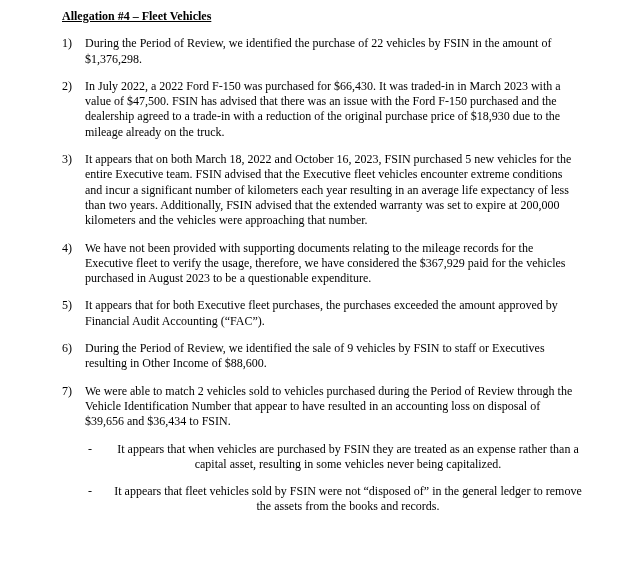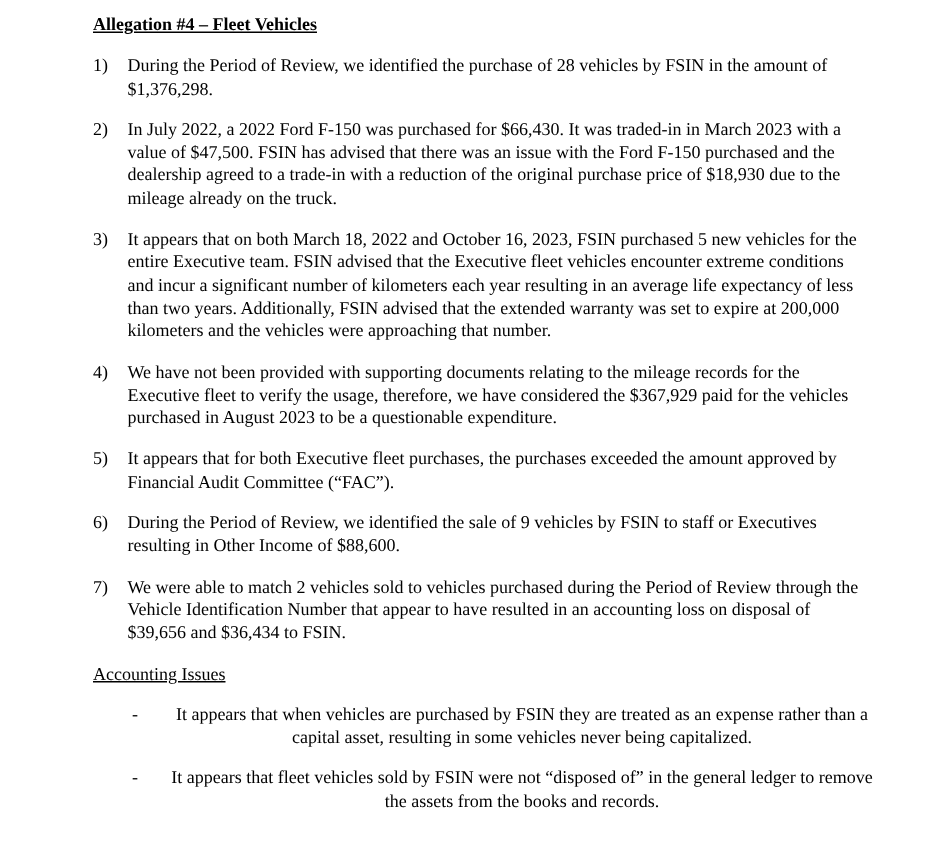--- a/index.html
+++ b/index.html
@@ -62,21 +62,21 @@
 </style>
 </head>
 <body>
 
 <div class="doc">
 
   <h1 class="doc-title">Allegation #4 – Fleet Vehicles</h1>
 
   <div class="numbered-item">
     <span class="item-number">1)</span>
-    <div class="item-text">During the Period of Review, we identified the purchase of 28 vehicles by FSIN in the amount of
+    <div class="item-text">During the Period of Review, we identified the purchase of 22 vehicles by FSIN in the amount of
 $1,376,298.</div>
   </div>
 
   <div class="numbered-item">
     <span class="item-number">2)</span>
     <div class="item-text">In July 2022, a 2022 Ford F-150 was purchased for $66,430. It was traded-in in March 2023 with a
 value of $47,500. FSIN has advised that there was an issue with the Ford F-150 purchased and the
 dealership agreed to a trade-in with a reduction of the original purchase price of $18,930 due to the
 mileage already on the truck.</div>
   </div>
@@ -93,37 +93,36 @@
   <div class="numbered-item">
     <span class="item-number">4)</span>
     <div class="item-text">We have not been provided with supporting documents relating to the mileage records for the
 Executive fleet to verify the usage, therefore, we have considered the $367,929 paid for the vehicles
 purchased in August 2023 to be a questionable expenditure.</div>
   </div>
 
   <div class="numbered-item">
     <span class="item-number">5)</span>
     <div class="item-text">It appears that for both Executive fleet purchases, the purchases exceeded the amount approved by
-Financial Audit Committee (“FAC”).</div>
+Financial Audit Accounting (“FAC”).</div>
   </div>
 
   <div class="numbered-item">
     <span class="item-number">6)</span>
     <div class="item-text">During the Period of Review, we identified the sale of 9 vehicles by FSIN to staff or Executives
 resulting in Other Income of $88,600.</div>
   </div>
 
   <div class="numbered-item">
     <span class="item-number">7)</span>
     <div class="item-text">We were able to match 2 vehicles sold to vehicles purchased during the Period of Review through the
 Vehicle Identification Number that appear to have resulted in an accounting loss on disposal of
 $39,656 and $36,434 to FSIN.</div>
   </div>
 
-  <h2 class="section-heading">Accounting Issues</h2>
 
   <div class="bullet-item">
     <span class="bullet-marker">-</span>
     <div class="bullet-text">It appears that when vehicles are purchased by FSIN they are treated as an expense rather than a
 capital asset, resulting in some vehicles never being capitalized.</div>
   </div>
 
   <div class="bullet-item">
     <span class="bullet-marker">-</span>
     <div class="bullet-text">It appears that fleet vehicles sold by FSIN were not “disposed of” in the general ledger to remove

